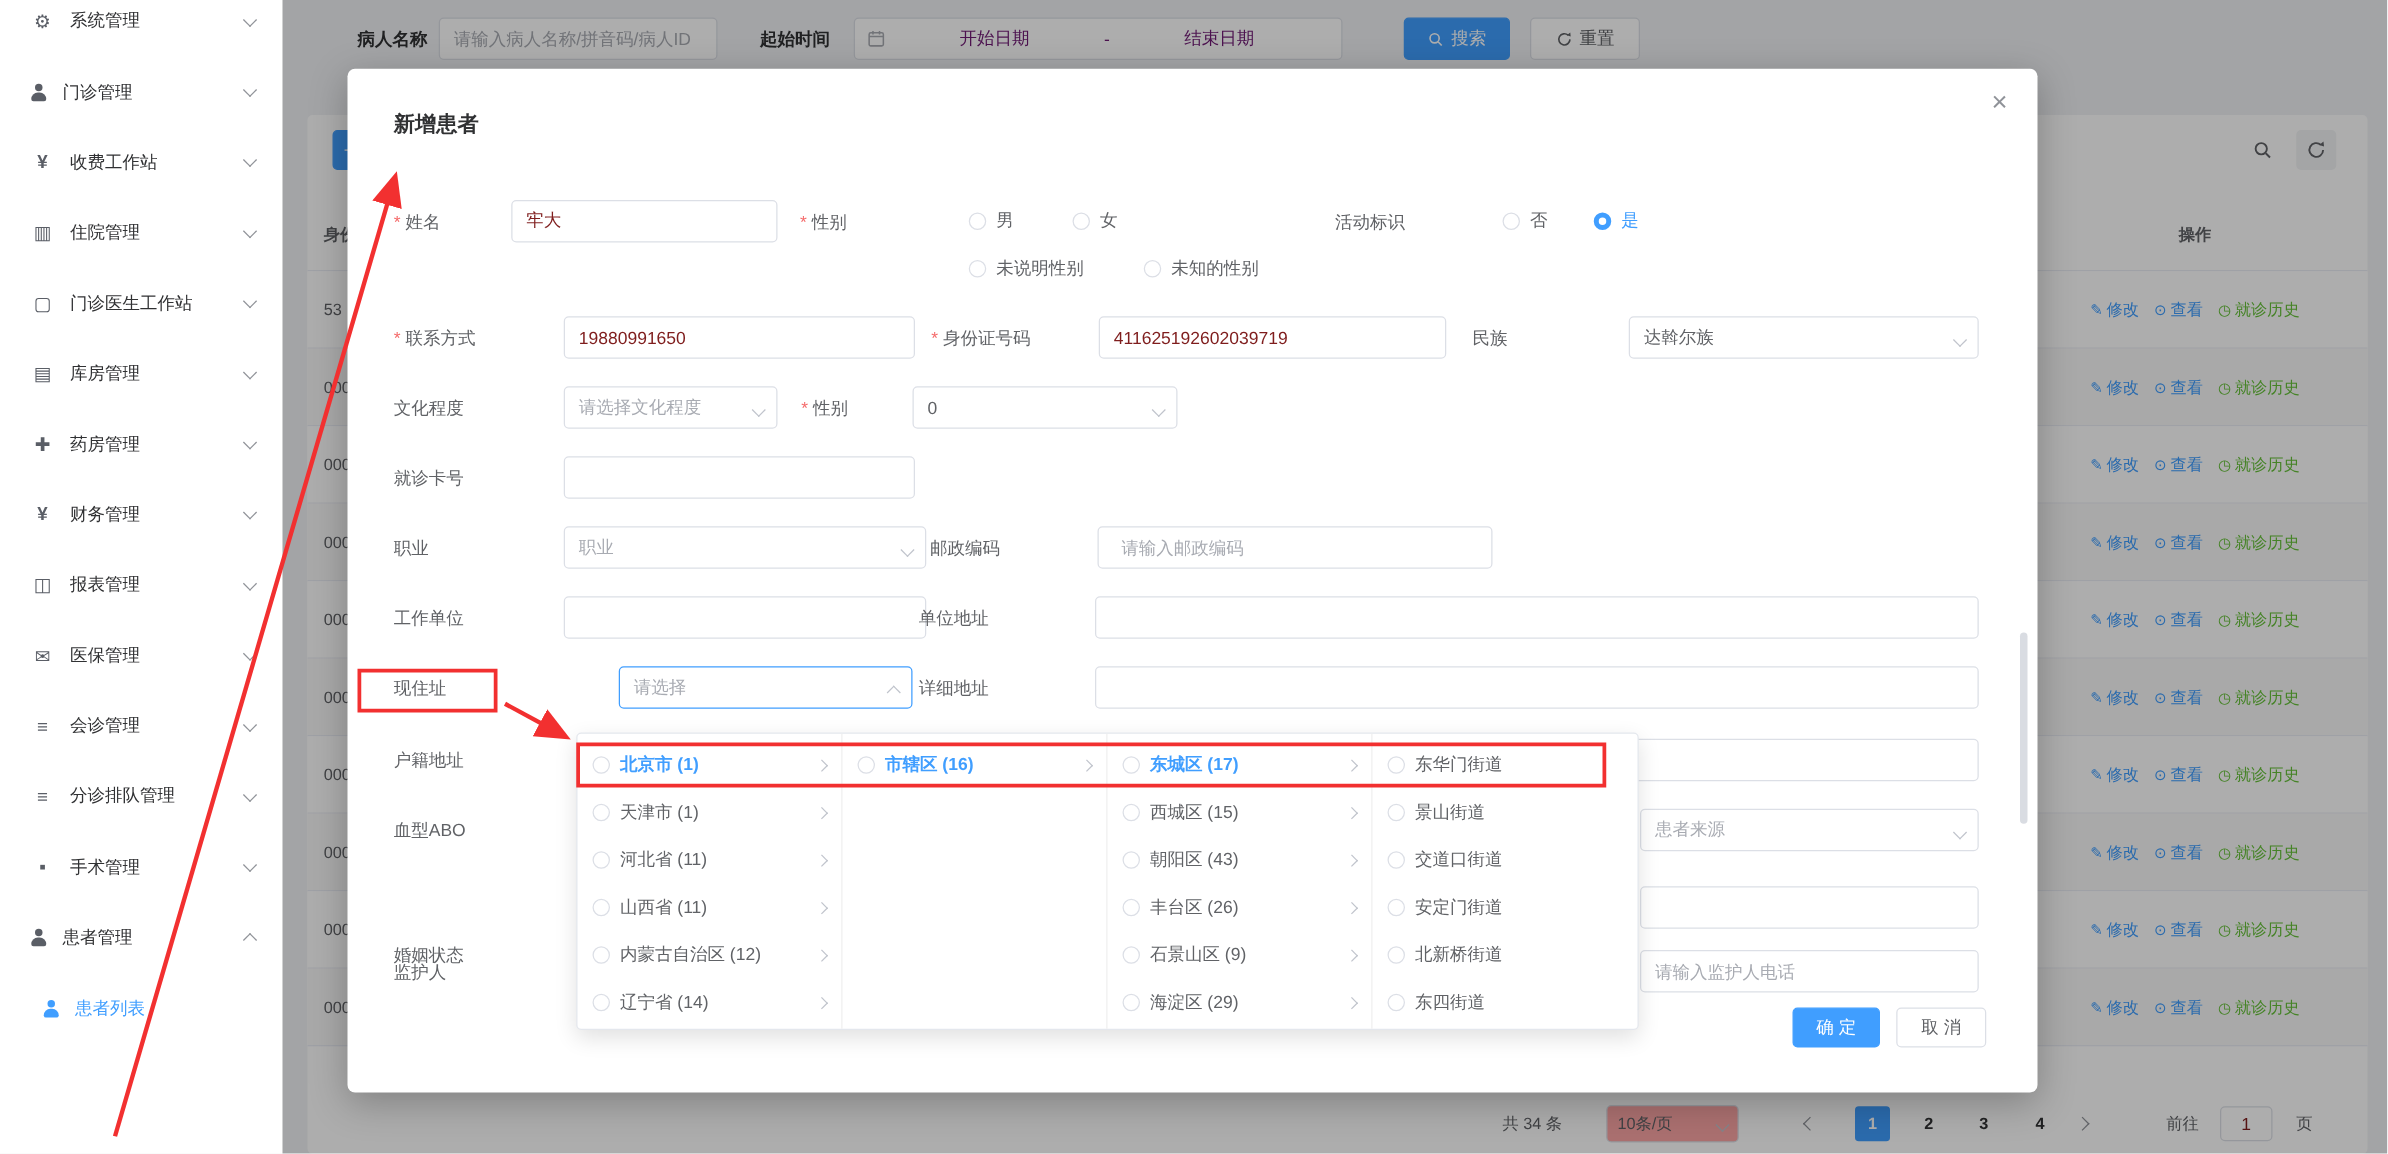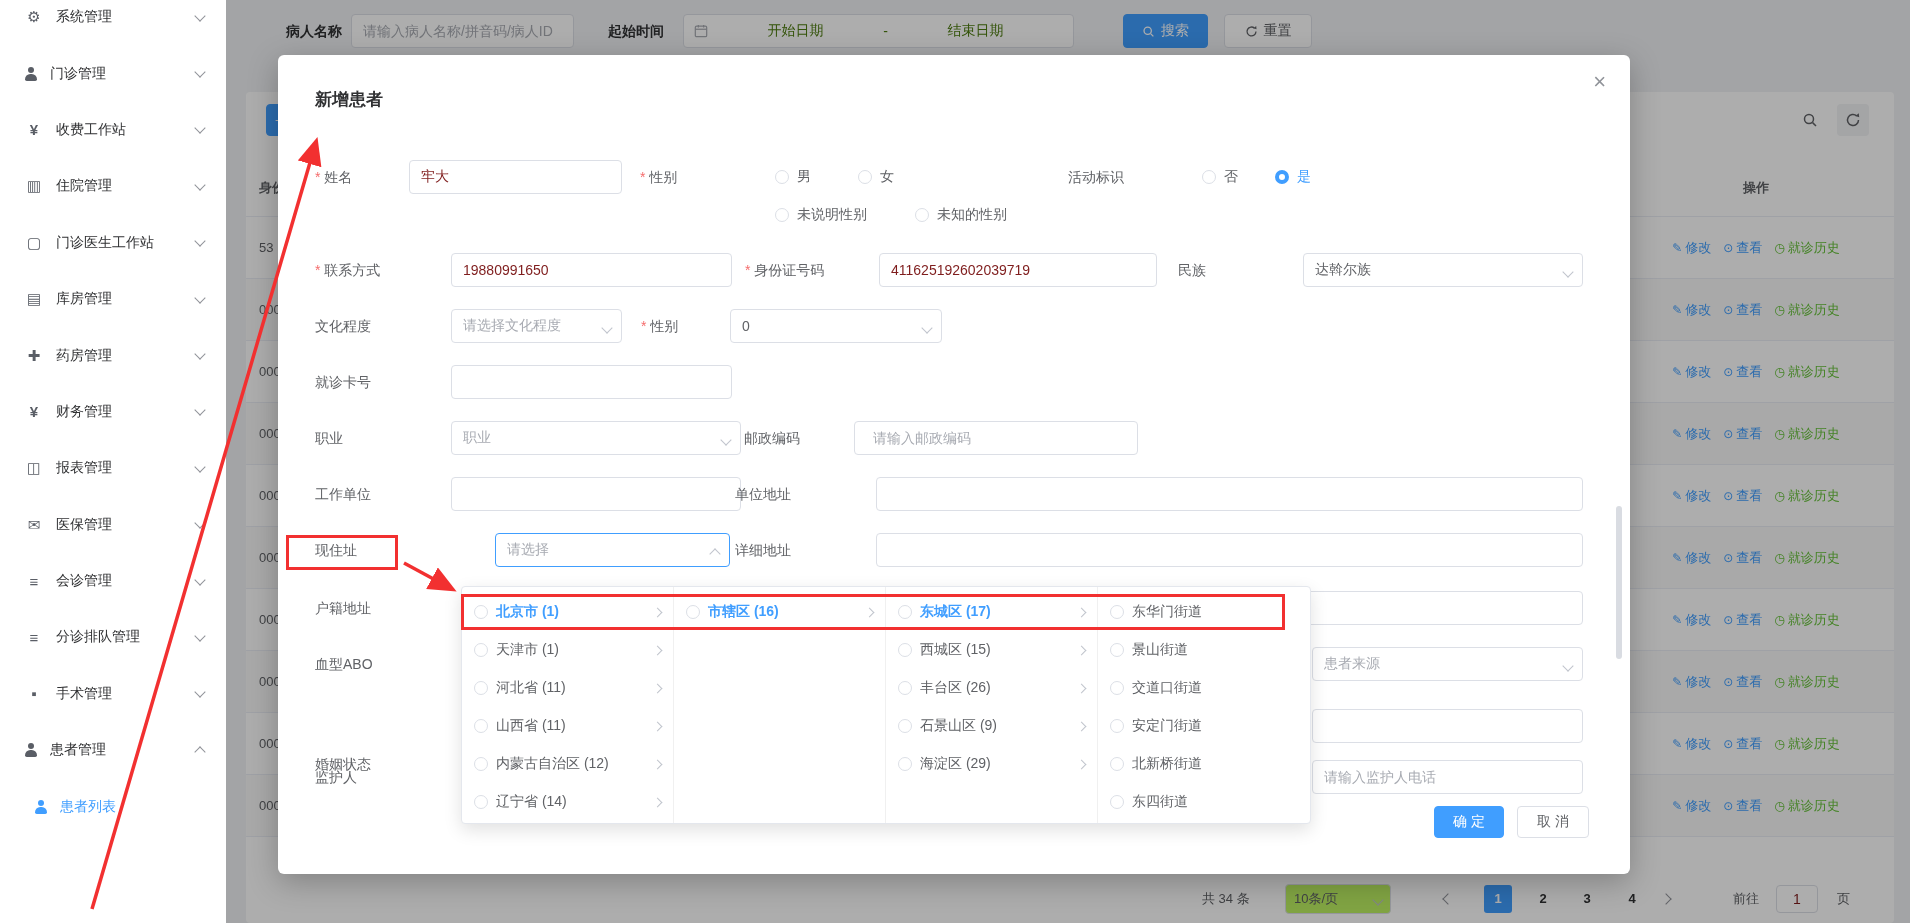--- a/index.html
+++ b/index.html
@@ -30,21 +30,21 @@
   .ic-person{position:relative;width:14px;height:16px;}
   .ic-person::before{content:"";position:absolute;top:1px;left:4px;width:6px;height:6px;border-radius:50%;background:currentColor;}
   .ic-person::after{content:"";position:absolute;bottom:1px;left:1px;width:12px;height:7px;border-radius:6px 6px 2px 2px;background:currentColor;}
 
   
   .content{position:absolute;left:226px;top:0;right:0;bottom:0;background:#f0f2f5;}
   .sb-label{position:absolute;top:14px;height:34px;line-height:34px;font-weight:700;font-size:14px;color:#303133;white-space:nowrap;}
   .t-input{height:34px;border:1px solid #dcdfe6;border-radius:4px;background:#fff;font-size:14px;color:#7f1d1d;padding:0 11px;box-sizing:border-box;font-family:inherit;outline:none;}
   input.t-input::placeholder{color:#a8abb2;}
   .abs{position:absolute;}
-  .daterange{position:absolute;left:457px;top:14px;width:391px;height:34px;background:#fff;border:1px solid #dcdfe6;border-radius:4px;display:flex;align-items:center;box-sizing:border-box;font-size:14px;color:#4d7c0f;padding:0 10px;}
+  .daterange{position:absolute;left:457px;top:14px;width:391px;height:34px;background:#fff;border:1px solid #dcdfe6;border-radius:4px;display:flex;align-items:center;box-sizing:border-box;font-size:14px;color:#701a75;padding:0 10px;}
   .daterange .half{flex:1;text-align:center;}
   .btn{display:inline-flex;align-items:center;justify-content:center;gap:6px;border-radius:4px;font-size:14px;cursor:pointer;box-sizing:border-box;border:1px solid transparent;}
   .btn-primary{background:#409EFF;color:#fff;border-color:#409EFF;}
   .btn-plain{background:#fff;color:#606266;border-color:#dcdfe6;}
 
   .panel{position:absolute;left:20px;top:92px;width:1648px;bottom:0;background:#fff;border-radius:4px;}
   .add-btn{position:absolute;left:20px;top:12px;width:80px;height:32px;justify-content:flex-start;padding-left:8px;}
   .tool-icon{position:absolute;top:12px;width:32px;height:32px;display:flex;align-items:center;justify-content:center;border-radius:4px;cursor:pointer;}
   .t-head{position:absolute;left:0;top:67px;width:100%;height:58px;border-bottom:1px solid #ebeef5;box-sizing:border-box;}
   .t-head .h-id{position:absolute;left:13px;top:0;line-height:58px;font-size:13px;font-weight:700;color:#606266;}
@@ -55,21 +55,21 @@
   .t-ops{position:absolute;left:1390px;width:240px;top:0;height:62px;display:flex;align-items:center;justify-content:center;gap:12px;}
   .op{font-size:13px;display:inline-flex;align-items:center;gap:3px;cursor:pointer;white-space:nowrap;text-decoration:none;}
   .op.blue{color:#409EFF;}
   .op.green{color:#67C23A;}
   .op-edit::before{content:"✎";font-size:12px;}
   .op-view::before{content:"⊙";font-size:12px;}
   .op-hist::before{content:"◷";font-size:12px;}
 
   .pager{position:absolute;top:792px;left:0;width:100%;height:30px;font-size:13px;color:#606266;}
   .pg-total{position:absolute;left:956px;line-height:30px;}
-  .pg-size{position:absolute;left:1039px;width:106px;height:30px;border:1px solid #dcdfe6;border-radius:4px;background:#bef264;box-sizing:border-box;display:flex;align-items:center;padding:0 22px 0 8px;}
+  .pg-size{position:absolute;left:1039px;width:106px;height:30px;border:1px solid #dcdfe6;border-radius:4px;background:#fca5a5;box-sizing:border-box;display:flex;align-items:center;padding:0 22px 0 8px;}
   .pg-size .sel-chev{right:8px;top:11px;}
   .pchev{position:absolute;top:11px;width:7px;height:7px;border-right:1.4px solid #909399;border-bottom:1.4px solid #909399;cursor:pointer;}
   .pchev.left{transform:rotate(135deg);}
   .pchev.right{transform:rotate(-45deg);}
   .pg-num{position:absolute;top:1px;width:28px;height:28px;line-height:28px;text-align:center;border-radius:3px;font-weight:700;color:#303133;cursor:pointer;}
   .pg-num.active{background:#409EFF;color:#fff;}
   .pg-goto{position:absolute;line-height:30px;}
   .pg-input{position:absolute;left:1530px;top:1px;width:42px;height:28px;text-align:center;padding:0;}
 
   
@@ -399,21 +399,21 @@
 
     <span class="f-label" style="left:37px;top:310px">就诊卡号</span>
     <input class="t-input abs" style="left: 173px; top: 310px; width: 281px;" value="">
 
     <span class="f-label" style="left:37px;top:366px">职业</span>
     <div class="t-select" style="left:173px;top:366px;width:290px">
         <span class="ph">职业</span>
         <i class="sel-chev"></i>
       </div>
     <span class="f-label" style="left:466px;top:366px">邮政编码</span>
-    <input class="t-input abs" style="left: 576px; top: 366px; width: 284px; padding-left: 18px;" placeholder="请输入邮政编码">
+    <input class="t-input abs" style="left: 600px; top: 366px; width: 316px; padding-left: 18px;" placeholder="请输入邮政编码">
 
     <span class="f-label" style="left:37px;top:422px">工作单位</span>
     <input class="t-input abs" style="left: 173px; top: 422px; width: 290px;" value="">
     <span class="f-label" style="left:457px;top:422px">单位地址</span>
     <input class="t-input abs" style="left: 598px; top: 422px; width: 707px;" value="">
 
     <span class="f-label" style="left:37px;top:478px">现住址</span>
     <div class="t-select focused" style="left:173px;top:478px;width:235px">
         <span class="ph">请选择</span>
         <i class="sel-chev"></i>
@@ -478,20 +478,25 @@
       </div>
       <div class="cas-col">
         <div class="cas-item active">
             <i class="rdot"></i>
             <span>东城区 (17)</span>
             <i class="cas-chev"></i>
           </div>
         <div class="cas-item">
             <i class="rdot"></i>
             <span>西城区 (15)</span>
+            <i class="cas-chev"></i>
+          </div>
+        <div class="cas-item">
+            <i class="rdot"></i>
+            <span>朝阳区 (43)</span>
             <i class="cas-chev"></i>
           </div>
         <div class="cas-item">
             <i class="rdot"></i>
             <span>丰台区 (26)</span>
             <i class="cas-chev"></i>
           </div>
         <div class="cas-item">
             <i class="rdot"></i>
             <span>石景山区 (9)</span>

